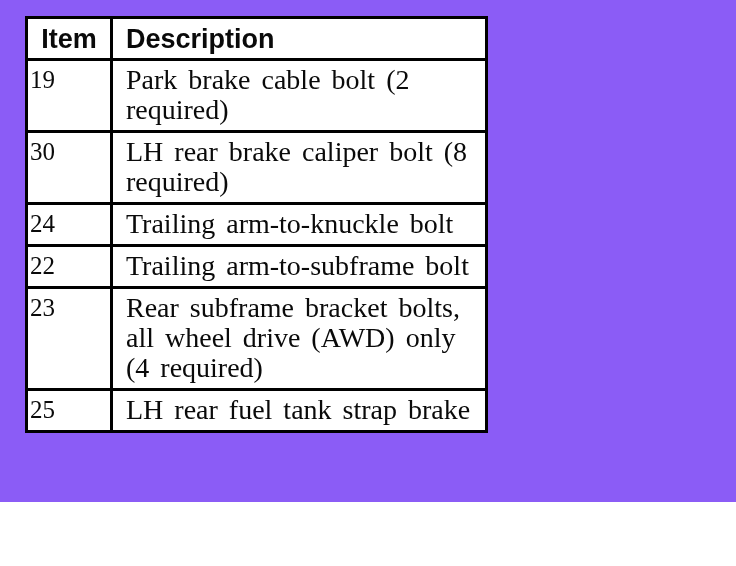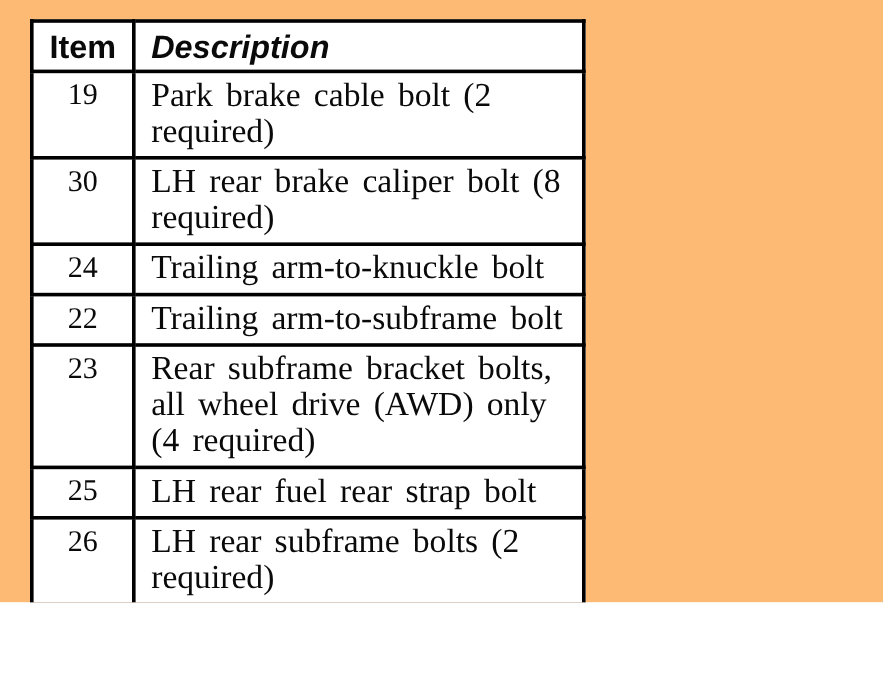--- a/index.html
+++ b/index.html
@@ -4,21 +4,21 @@
 <style>
   html, body {
     margin: 0;
     padding: 0;
     background: #ffffff;
   }
   .page {
     position: relative;
     width: 736px;
     height: 502px;
-    background: #fdba74;
+    background: #8b5cf6;
     overflow: hidden;
   }
   table.parts {
     position: absolute;
     left: 25px;
     top: 16px;
     border-collapse: collapse;
     background: #ffffff;
     table-layout: fixed;
   }
@@ -38,27 +38,26 @@
     padding: 5px 2px 4px 2px;
   }
   th.desc-header {
     width: 349px;
     font-family: "Liberation Sans", sans-serif;
     font-weight: bold;
     font-size: 27px;
     line-height: 30px;
     text-align: left;
     padding: 5px 10px 4px 13px;
-    font-style: italic;
   }
   td.item-cell {
     font-family: "Liberation Serif", serif;
     font-size: 25px;
     line-height: 30px;
-    text-align: center;
+    text-align: left;
     padding: 4px 2px 5px 2px;
   }
   td.desc-cell {
     font-family: "Liberation Serif", serif;
     font-size: 28px;
     line-height: 30px;
     text-align: left;
     padding: 4px 10px 5px 13px;
     white-space: pre-line;
     word-spacing: 4px;
@@ -95,22 +94,17 @@
         <td class="desc-cell">Trailing arm-to-subframe bolt</td>
       </tr>
       <tr>
         <td class="item-cell">23</td>
         <td class="desc-cell">Rear subframe bracket bolts,
 all wheel drive (AWD) only
 (4 required)</td>
       </tr>
       <tr>
         <td class="item-cell">25</td>
-        <td class="desc-cell">LH rear fuel rear strap bolt</td>
-      </tr>
-      <tr>
-        <td class="item-cell">26</td>
-        <td class="desc-cell">LH rear subframe bolts (2
-required)</td>
+        <td class="desc-cell">LH rear fuel tank strap brake</td>
       </tr>
     </tbody>
   </table>
 </div>
 
 </body></html>

